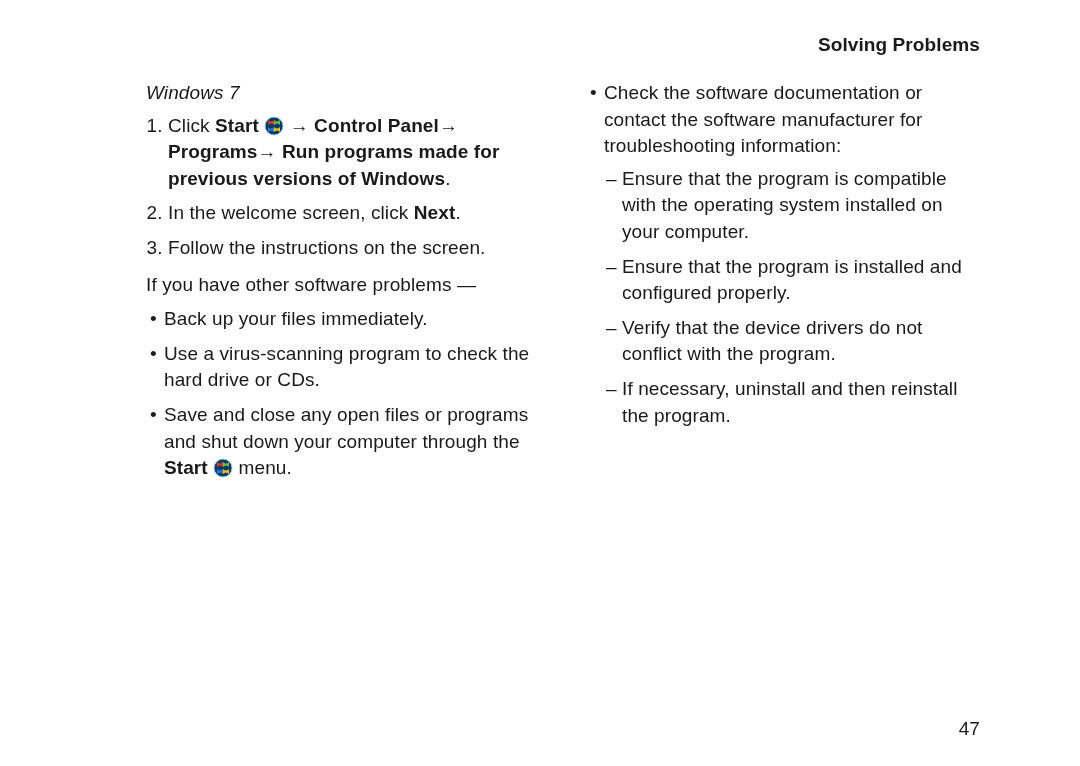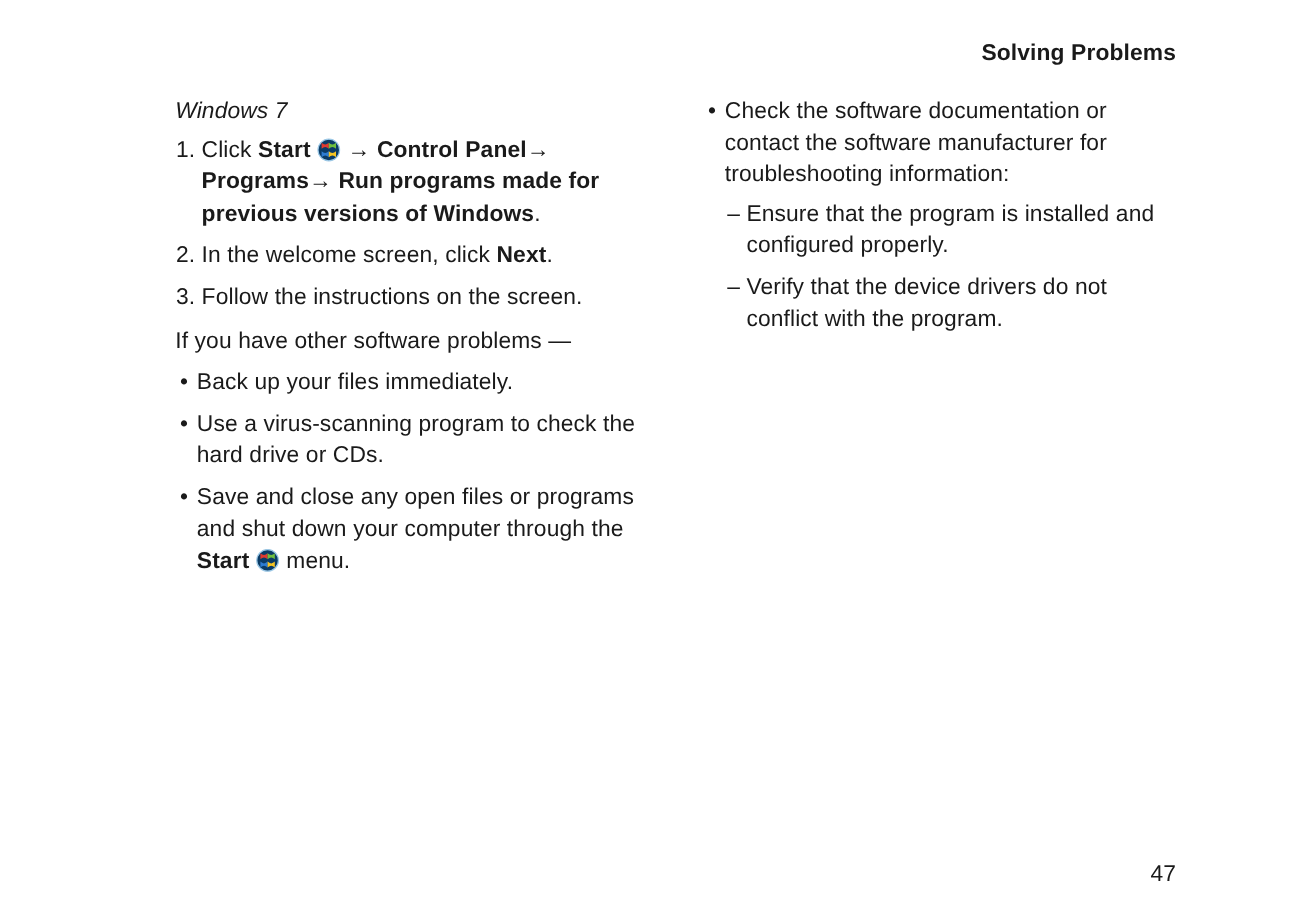--- a/index.html
+++ b/index.html
@@ -154,22 +154,24 @@
           <span> menu.</span>
         </li>
       </ul>
     </div>
 
     <div class="col">
       <ul class="bullets">
         <li>
           <span>Check the software documentation or contact the software manufacturer for troubleshooting information:</span>
           <ul class="dashes">
+            <li>Ensure that the program is compatible with the operating system installed on your computer.</li>
             <li>Ensure that the program is installed and configured properly.</li>
             <li>Verify that the device drivers do not conflict with the program.</li>
+            <li>If necessary, uninstall and then reinstall the program.</li>
           </ul>
         </li>
       </ul>
     </div>
 
   </div>
 
   <div class="page-number">47</div>
 </div>
 

